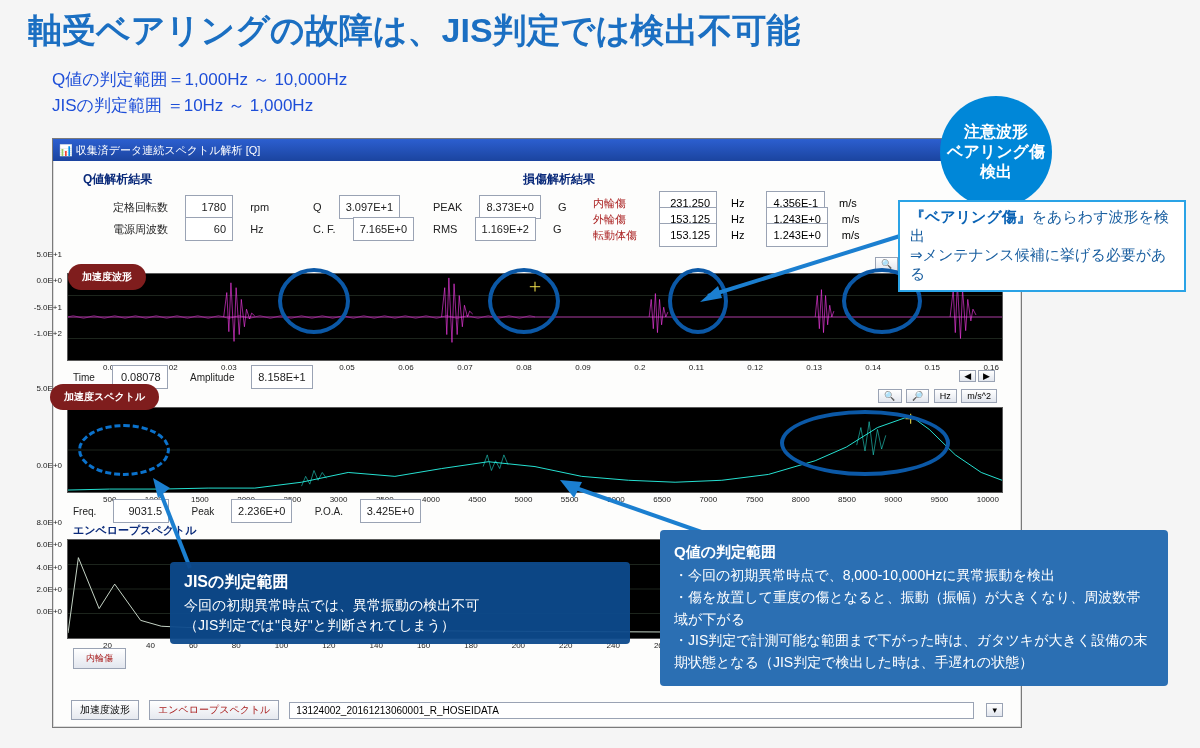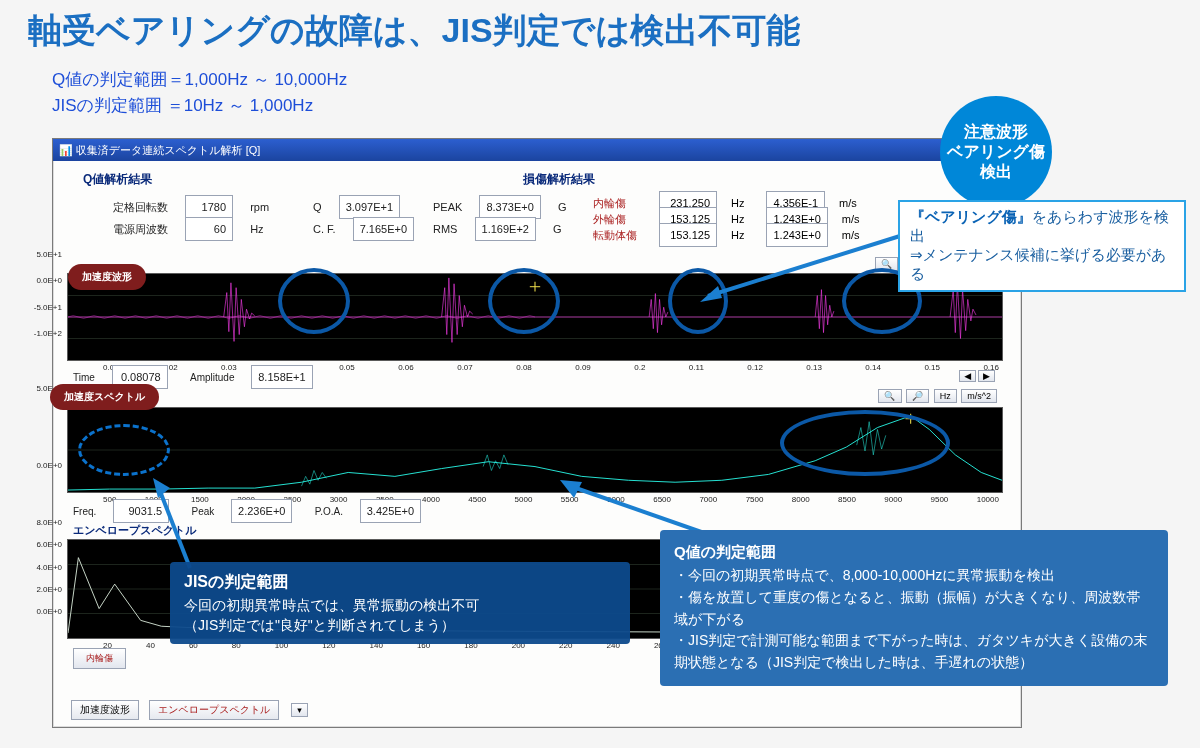--- a/index.html
+++ b/index.html
@@ -347,20 +347,21 @@
           <span>380</span>
           <span>400</span>
       </div>
       <div class="env-btn-row">
         <span class="mini-btn" style="color:#a91e1e; padding:3px 12px;">内輪傷</span>
       </div>
 
       <div class="bottom-bar">
         <span class="tab">加速度波形</span>
         <span class="tab" style="color:#a91e1e;">エンベロープスペクトル</span>
+        <span class="fn">13124002_20161213060001_R_HOSEIDATA</span>
         <span class="mini-btn">▾</span>
       </div>
 
     </div>
   </div>
 
   <div class="ylabels yl-wave">
     <span>5.0E+1</span>
       <span>0.0E+0</span>
       <span>-5.0E+1</span>

